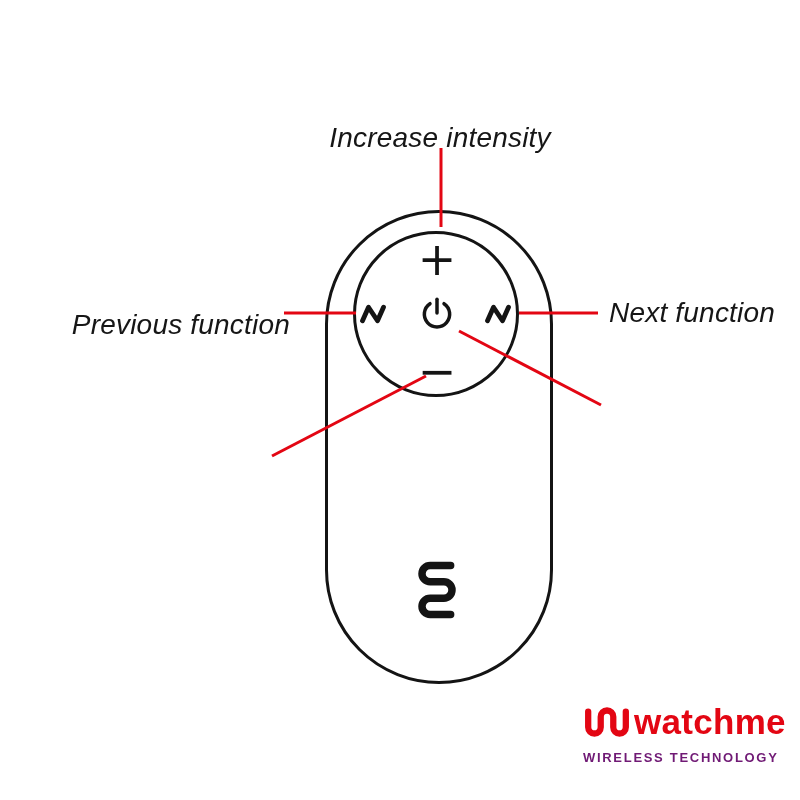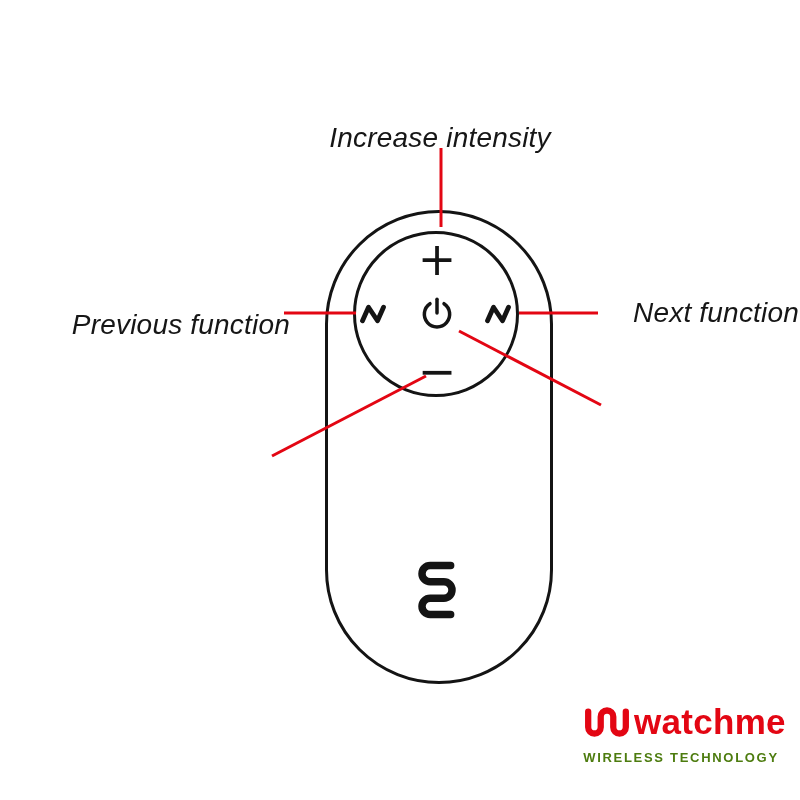--- a/index.html
+++ b/index.html
@@ -27,35 +27,35 @@
   }
   .plus{left:437px;top:259px;font-size:46px;font-weight:400;}
   .minus{left:437px;top:371px;font-size:46px;font-weight:400;}
   .icon{position:absolute;transform:translate(-50%,-50%);}
   .overlay{position:absolute;left:0;top:0;width:800px;height:800px;pointer-events:none;}
   .brand-name{
     position:absolute;left:634px;top:702px;font-size:35px;font-weight:600;
     color:#e30613;letter-spacing:0.3px;text-align:center;
   }
   .brand-tagline{
-    position:absolute;left:583px;top:750px;width:196px;text-align:center;
-    font-size:13px;font-weight:600;letter-spacing:1.7px;color:#4d7c0f;
+    position:absolute;left:583px;top:750px;width:196px;text-align:left;
+    font-size:13px;font-weight:600;letter-spacing:1.7px;color:#701a75;
     white-space:nowrap;
   }
 </style>
 </head>
 <body>
 
 <div class="canvas">
 
   <div class="label" style="left:440px;top:118px;transform:translate(-50%,-50%);margin-top:20px;">Increase intensity</div>
 
   <div class="label" style="left:278px;top:325px;transform:translate(-100%,-50%);margin-left:12px;">Previous function</div>
 
-  <div class="label" style="left:633px;top:313px;transform:translate(0,-50%);text-align:center;">Next function</div>
+  <div class="label" style="left:609px;top:313px;transform:translate(0,-50%);text-align:center;">Next function</div>
 
 
 
   <div class="device"></div>
   <div class="dpad"></div>
 
   <div class="sym plus">+</div>
   <div class="sym minus">−</div>
 
   <span class="icon" style="left:437px;top:315px;width:40px;height:40px;">

